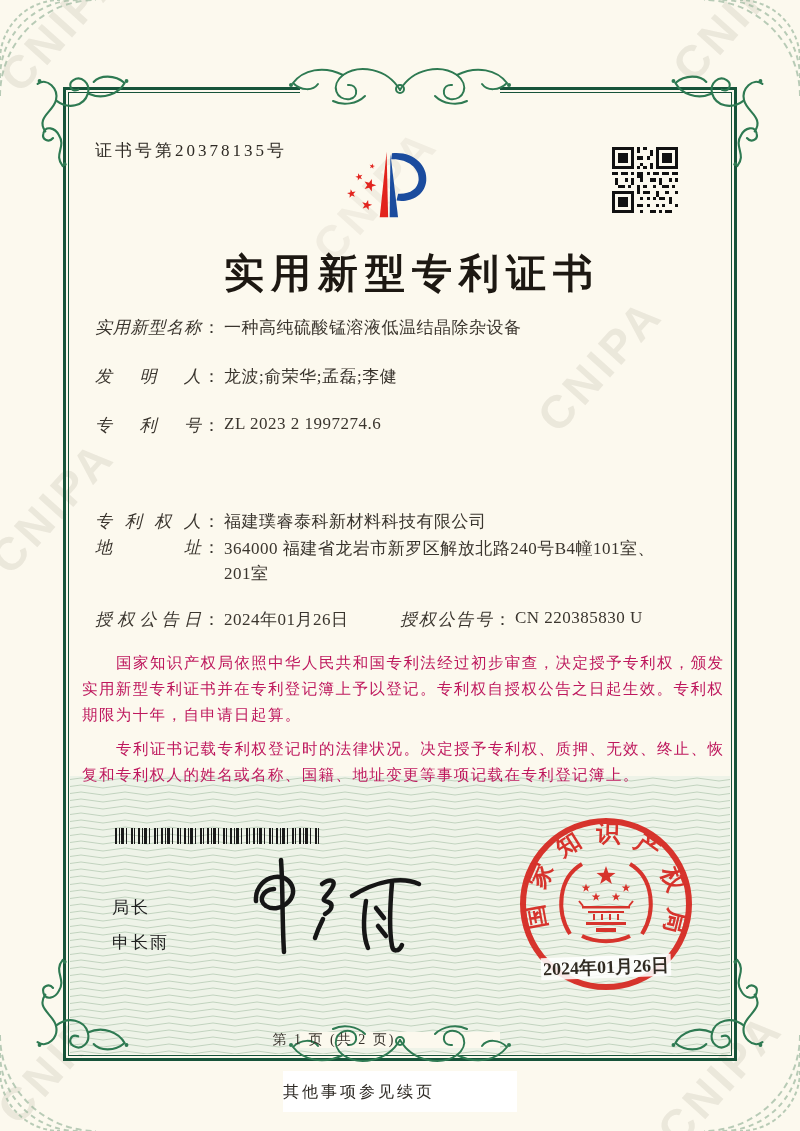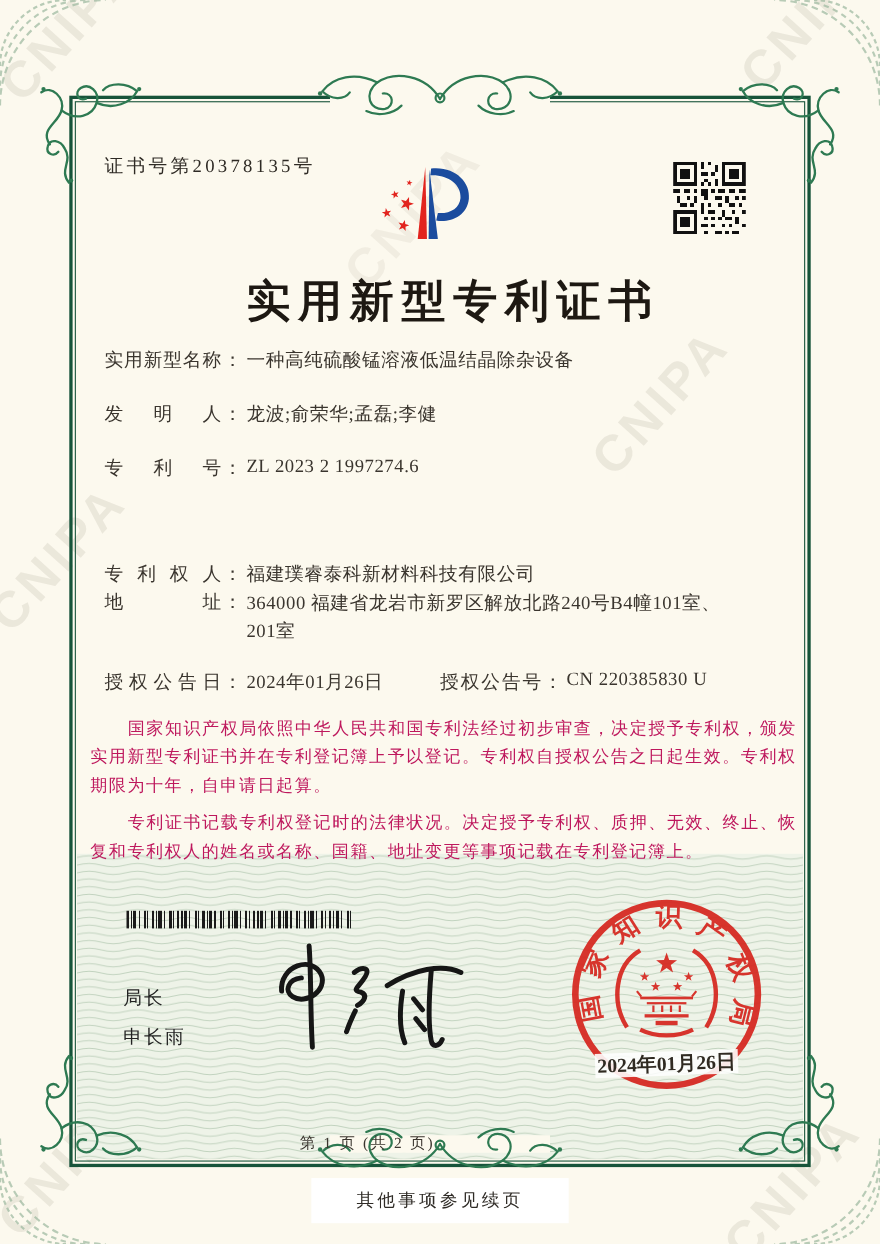--- a/index.html
+++ b/index.html
@@ -37,21 +37,21 @@
   .qr{position:absolute; left:612px; top:147px;}
   .title{
     position:absolute; left:66px; top:246px; width:668px;
     text-align:center; font-size:40px; font-weight:bold; color:#1d1812;
     letter-spacing:7px; margin:0;padding-left:12px;
   }
   
   .row{position:absolute; left:95px; width:640px; font-size:17px; color:#3a352e;}
   .lbl{
     display:inline-block; width:106px; vertical-align:top;
-    text-align:justify; text-align-last:justify;
+    text-align:justify; text-align-last:justify;font-style:italic;
   }
   .colon{display:inline-block; vertical-align:top; margin:0 4px 0 2px;}
   .val{display:inline-block; vertical-align:top; letter-spacing:.5px;}
   .val.addr{width:452px; line-height:25px;}
   .pair2{position:absolute; left:305px; top:0;}
   
   .paras{
     position:absolute; left:82px; top:650px; width:644px;
     font-size:15.5px; line-height:26px; letter-spacing:1.4px; color:#be185d;
   }
@@ -79,21 +79,21 @@
   .signature{position:absolute; left:226px; top:856px;}
   
   .seal{position:absolute; left:518px; top:816px;}
   
   .page-note{
     position:absolute; left:66px; top:1031px; width:536px; text-align:center;
     font-size:14px; letter-spacing:2px; color:#3a352e;
   }
   .cont-box{
     position:absolute; left:283px; top:1071px; width:234px; height:41px;
-    background:#ffffff; text-align:center; line-height:41px;
+    background:#ffffff; line-height:41px;
     font-size:16px; letter-spacing:3px; color:#2f2b26;
   }
 </style>
 </head>
 <body>
 
 <div class="page">
 
   <svg width="0" height="0" style="position:absolute" aria-hidden="true">
     <defs>

